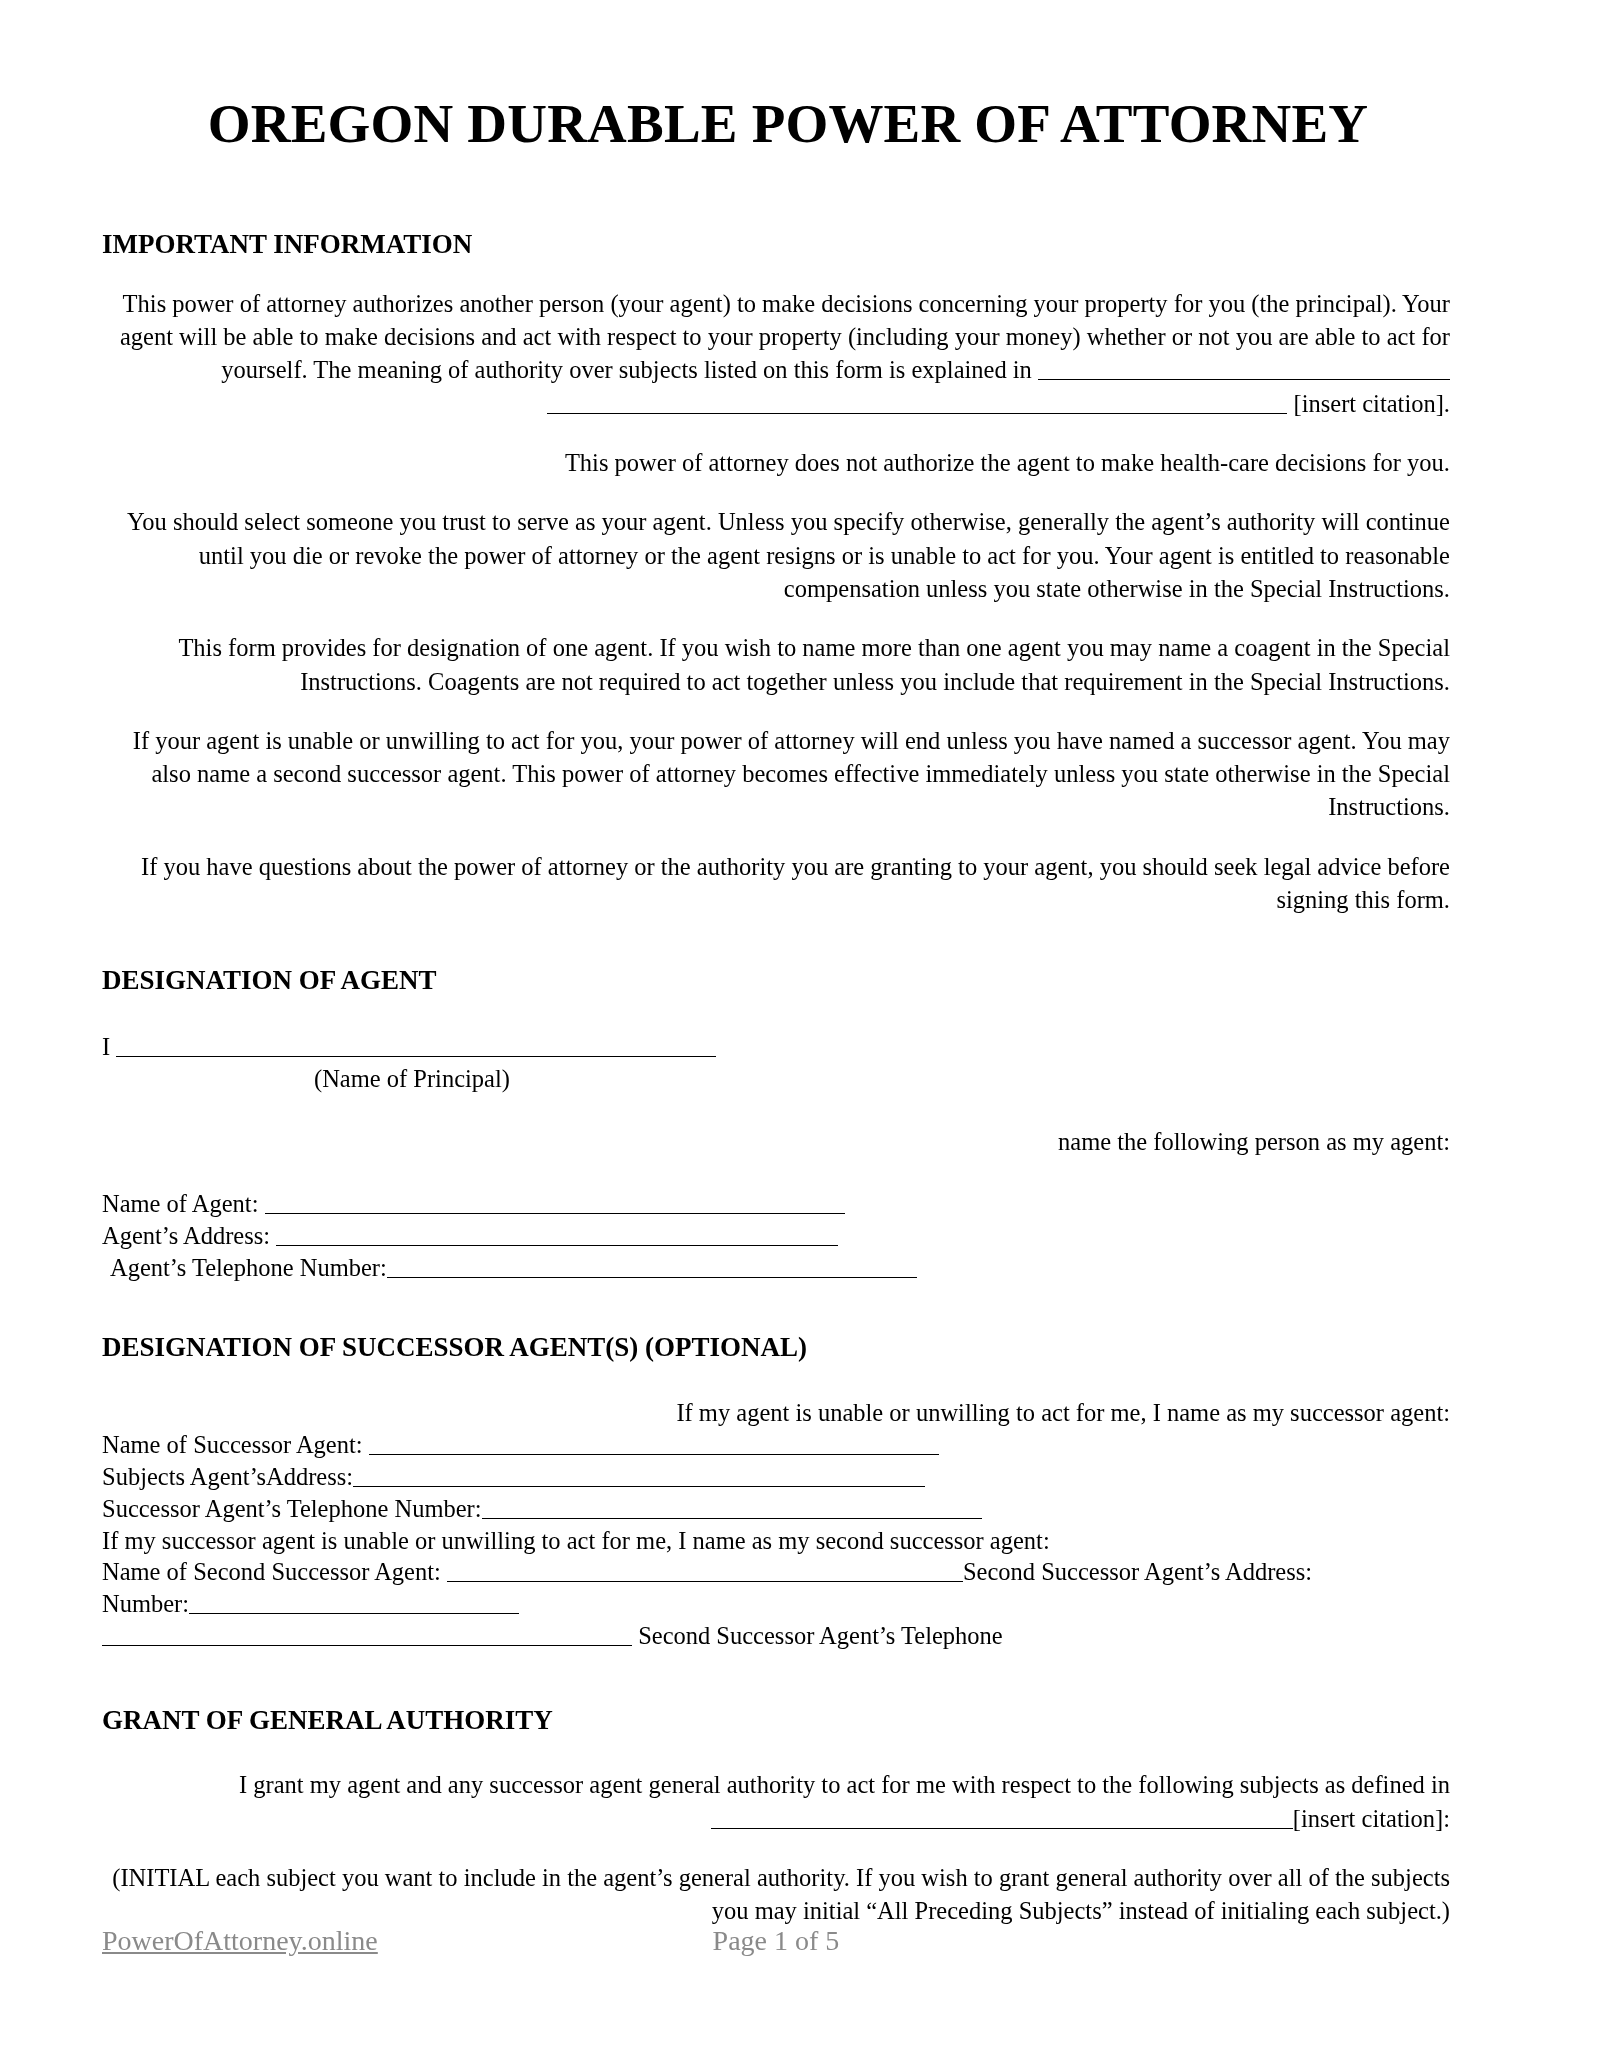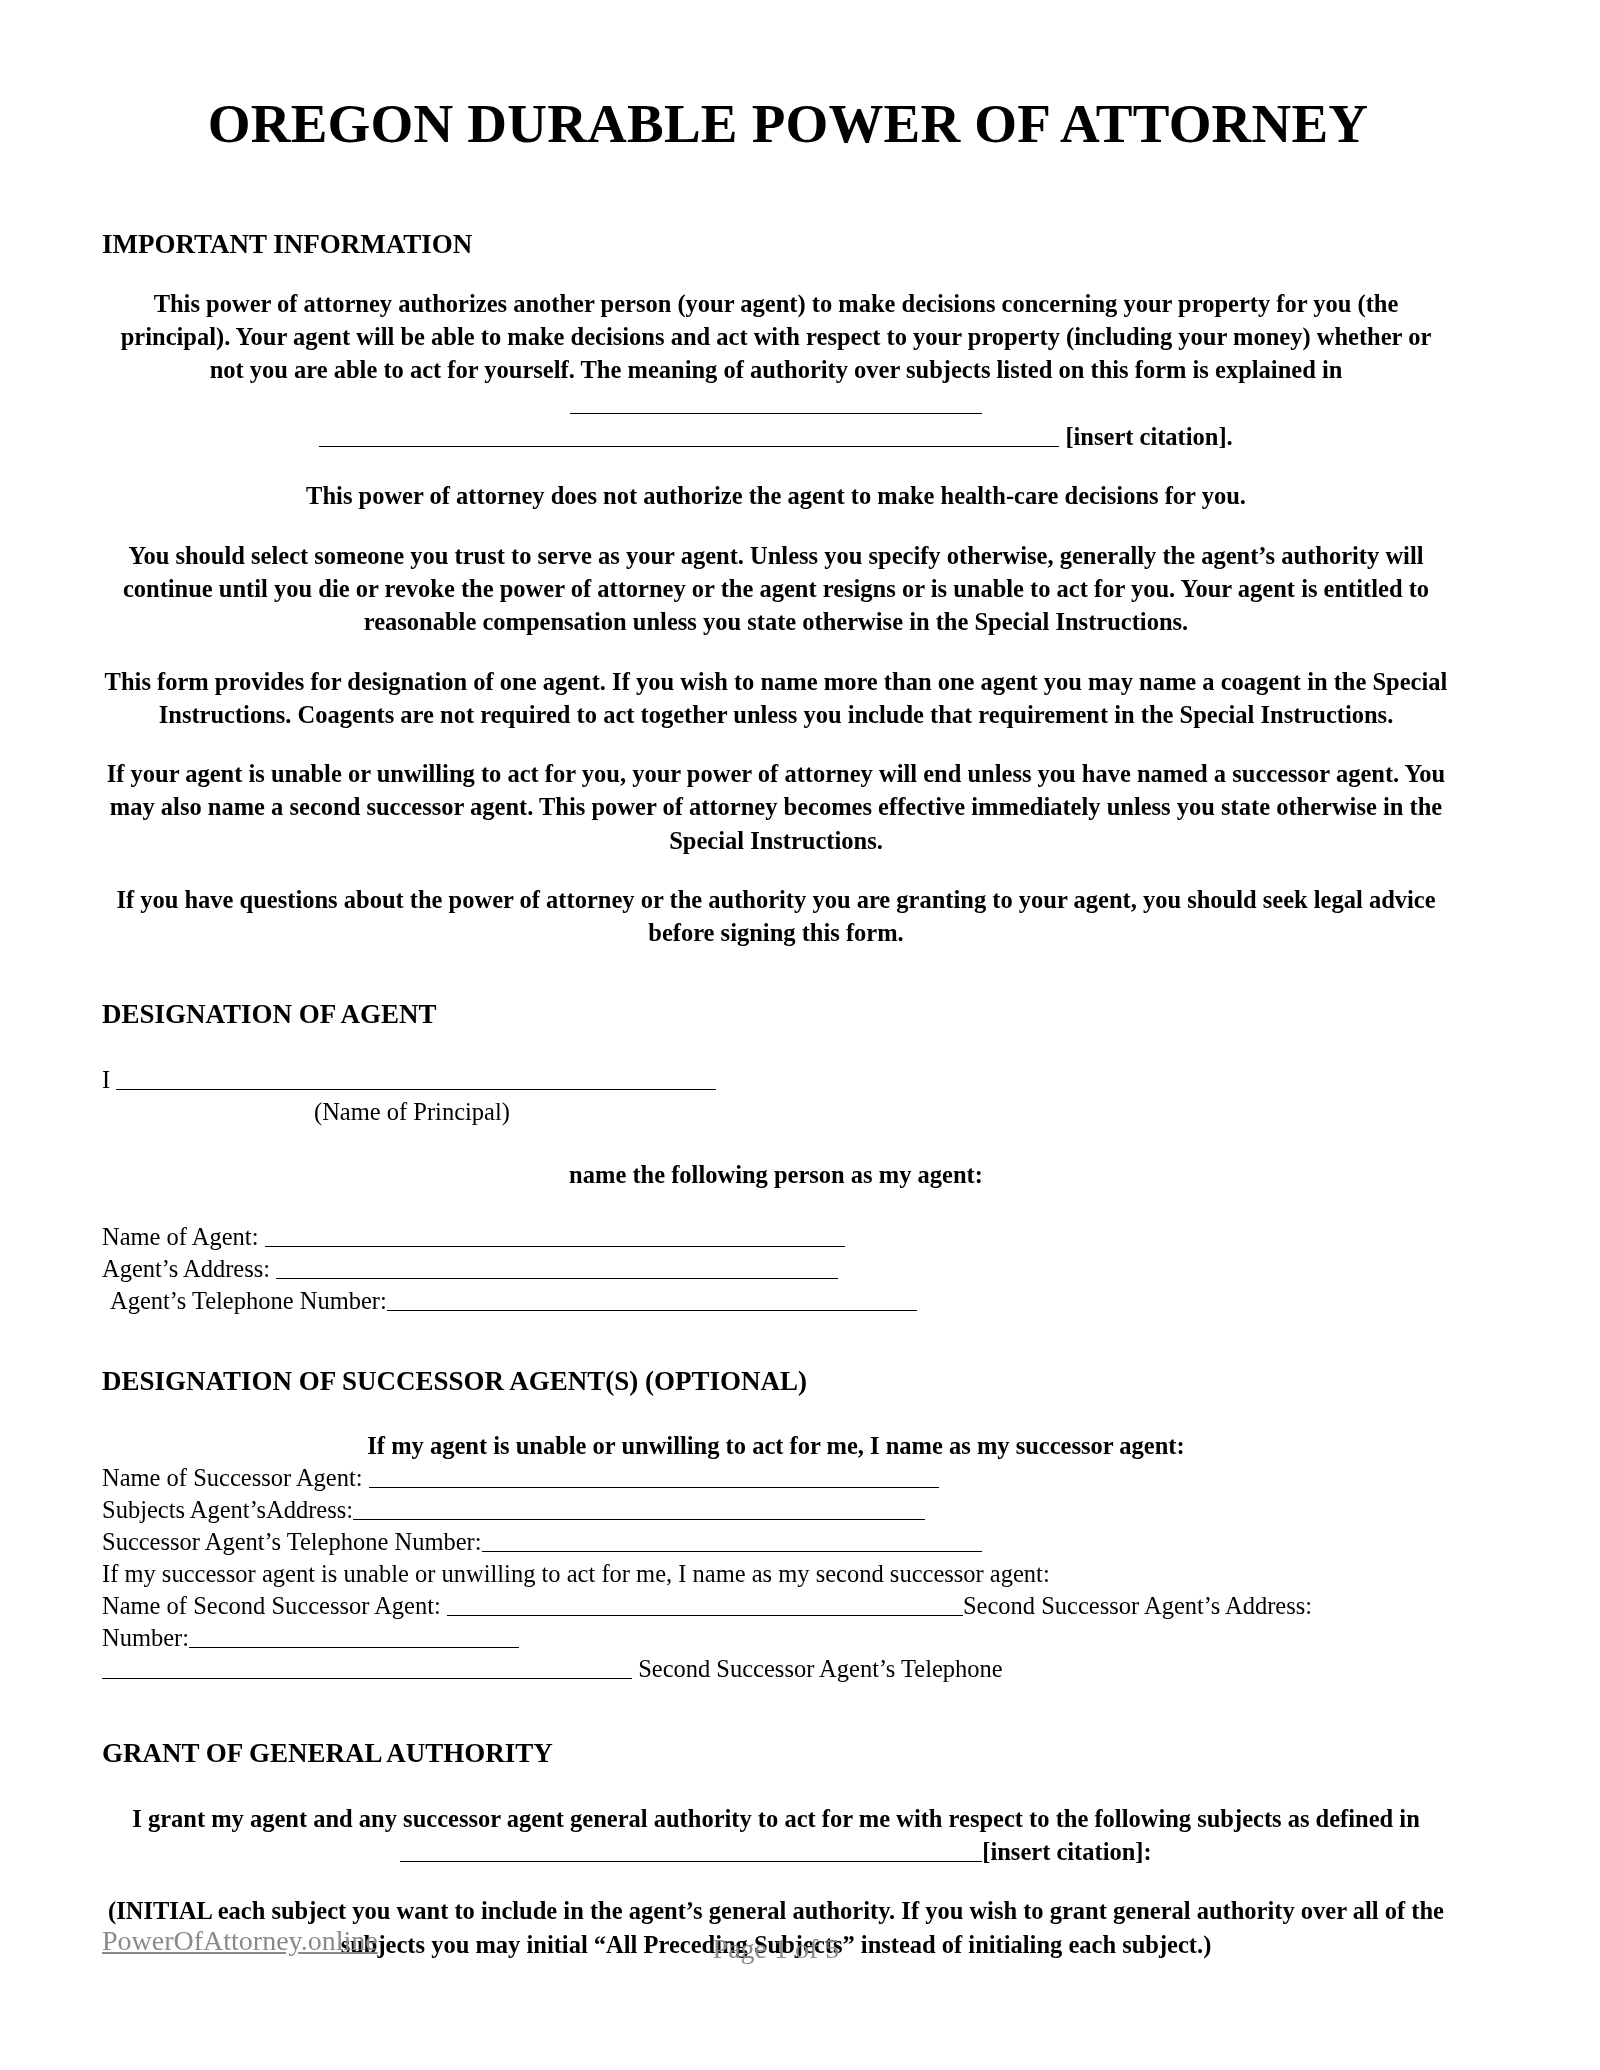--- a/index.html
+++ b/index.html
@@ -45,22 +45,21 @@
     font-weight: bold;
     margin: 0;
     line-height: 1.2;
   }
 
   
   p.body-text {
     font-size: 24.5px;
     line-height: 1.36;
     margin: 0;
-    text-align: center;
-    font-weight: bold;
+    text-align: right;
   }
   .para-gap { height: 26px; }
 
   
   .rule {
     display: inline-block;
     border-bottom: 1.6px solid #000;
     vertical-align: baseline;
     height: 0.92em;
     margin-bottom: -2px;
@@ -110,21 +109,21 @@
     position: absolute;
     left: 0;
     top: 0;
     text-decoration: underline;
     color: #8a8a8a;
   }
   .footer-page {
     position: absolute;
     left: 0;
     right: 0;
-    top: 8px;
+    top: 0;
     text-align: center;
     color: #8a8a8a;
   }
 </style>
 </head>
 <body>
 
 <div class="page">
 
   <div class="content">

